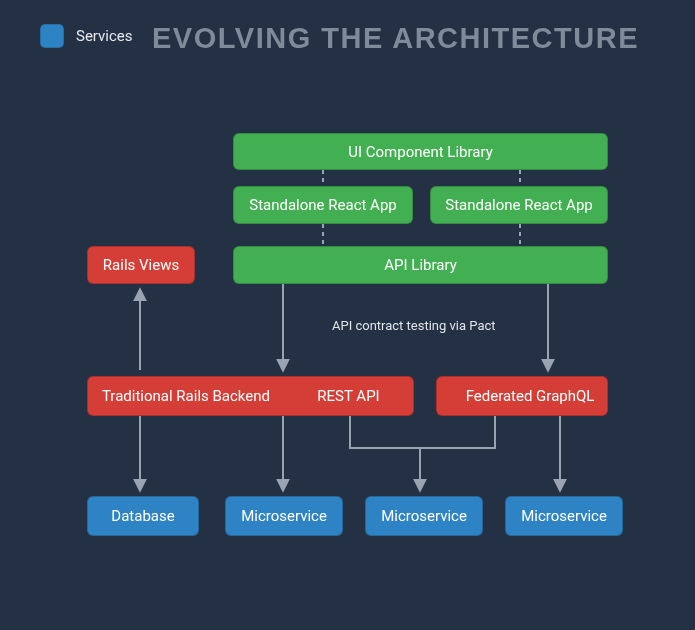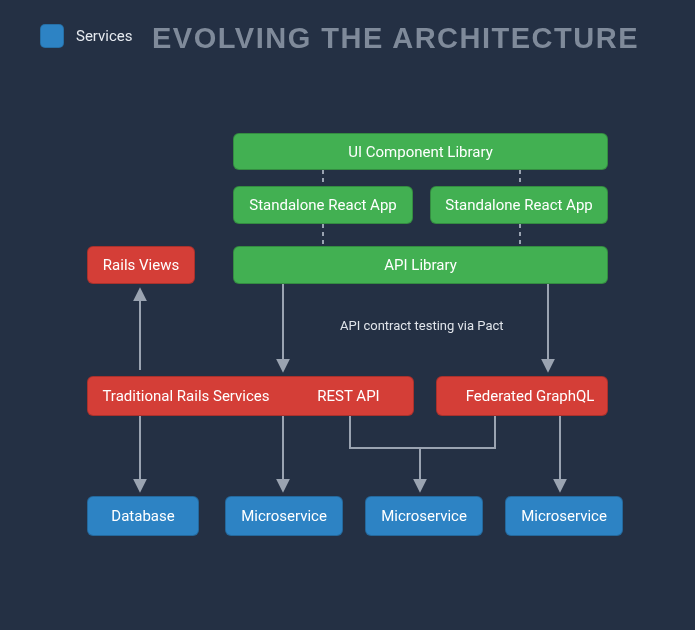--- a/index.html
+++ b/index.html
@@ -114,31 +114,31 @@
 
   <line x1="283" y1="416" x2="283" y2="490" stroke="#9aa3b1" stroke-width="2" marker-end="url(#arrow)"></line>
 
   <path d="M 350 416 L 350 448 L 420 448 L 420 490" fill="none" stroke="#9aa3b1" stroke-width="2" marker-end="url(#arrow)"></path>
 
   <path d="M 495 416 L 495 448 L 420 448" fill="none" stroke="#9aa3b1" stroke-width="2"></path>
 
   <line x1="560" y1="416" x2="560" y2="490" stroke="#9aa3b1" stroke-width="2" marker-end="url(#arrow)"></line>
 </svg>
 
-<div class="annotation" style="left:340px; top:318px;">API contract testing via Pact</div>
+<div class="annotation" style="left:332px; top:318px;">API contract testing via Pact</div>
 
 <div class="box js" style="left:233px; top:133px; width:375px; height:37px;">UI Component Library</div>
 
 <div class="box js" style="left:233px; top:186px; width:180px; height:38px;">Standalone React App</div>
 <div class="box js" style="left:430px; top:186px; width:178px; height:38px;">Standalone React App</div>
 
 <div class="box rails" style="left:87px; top:246px; width:108px; height:38px;">Rails Views</div>
 
 <div class="box js" style="left:233px; top:246px; width:375px; height:38px;">API Library</div>
 
-<div class="box rails" style="left:87px; top:376px; width:197px; height:40px; border-top-right-radius:0; border-bottom-right-radius:0; border-right:none;">Traditional Rails Services</div>
+<div class="box rails" style="left:87px; top:376px; width:197px; height:40px; border-top-right-radius:0; border-bottom-right-radius:0; border-right:none;">Traditional Rails Backend</div>
 <div class="box rails" style="left:284px; top:376px; width:130px; height:40px; border-top-left-radius:0; border-bottom-left-radius:0; border-left:none;">REST API</div>
 <div class="box rails" style="left:436px; top:376px; width:172px; height:40px;padding-left:16px;">Federated GraphQL</div>
 
 <div class="box svc" style="left:87px; top:496px; width:112px; height:40px;">Database</div>
 <div class="box svc" style="left:225px; top:496px; width:118px; height:40px;">Microservice</div>
 <div class="box svc" style="left:365px; top:496px; width:118px; height:40px;">Microservice</div>
 <div class="box svc" style="left:505px; top:496px; width:118px; height:40px;">Microservice</div>
 
 </body></html>

